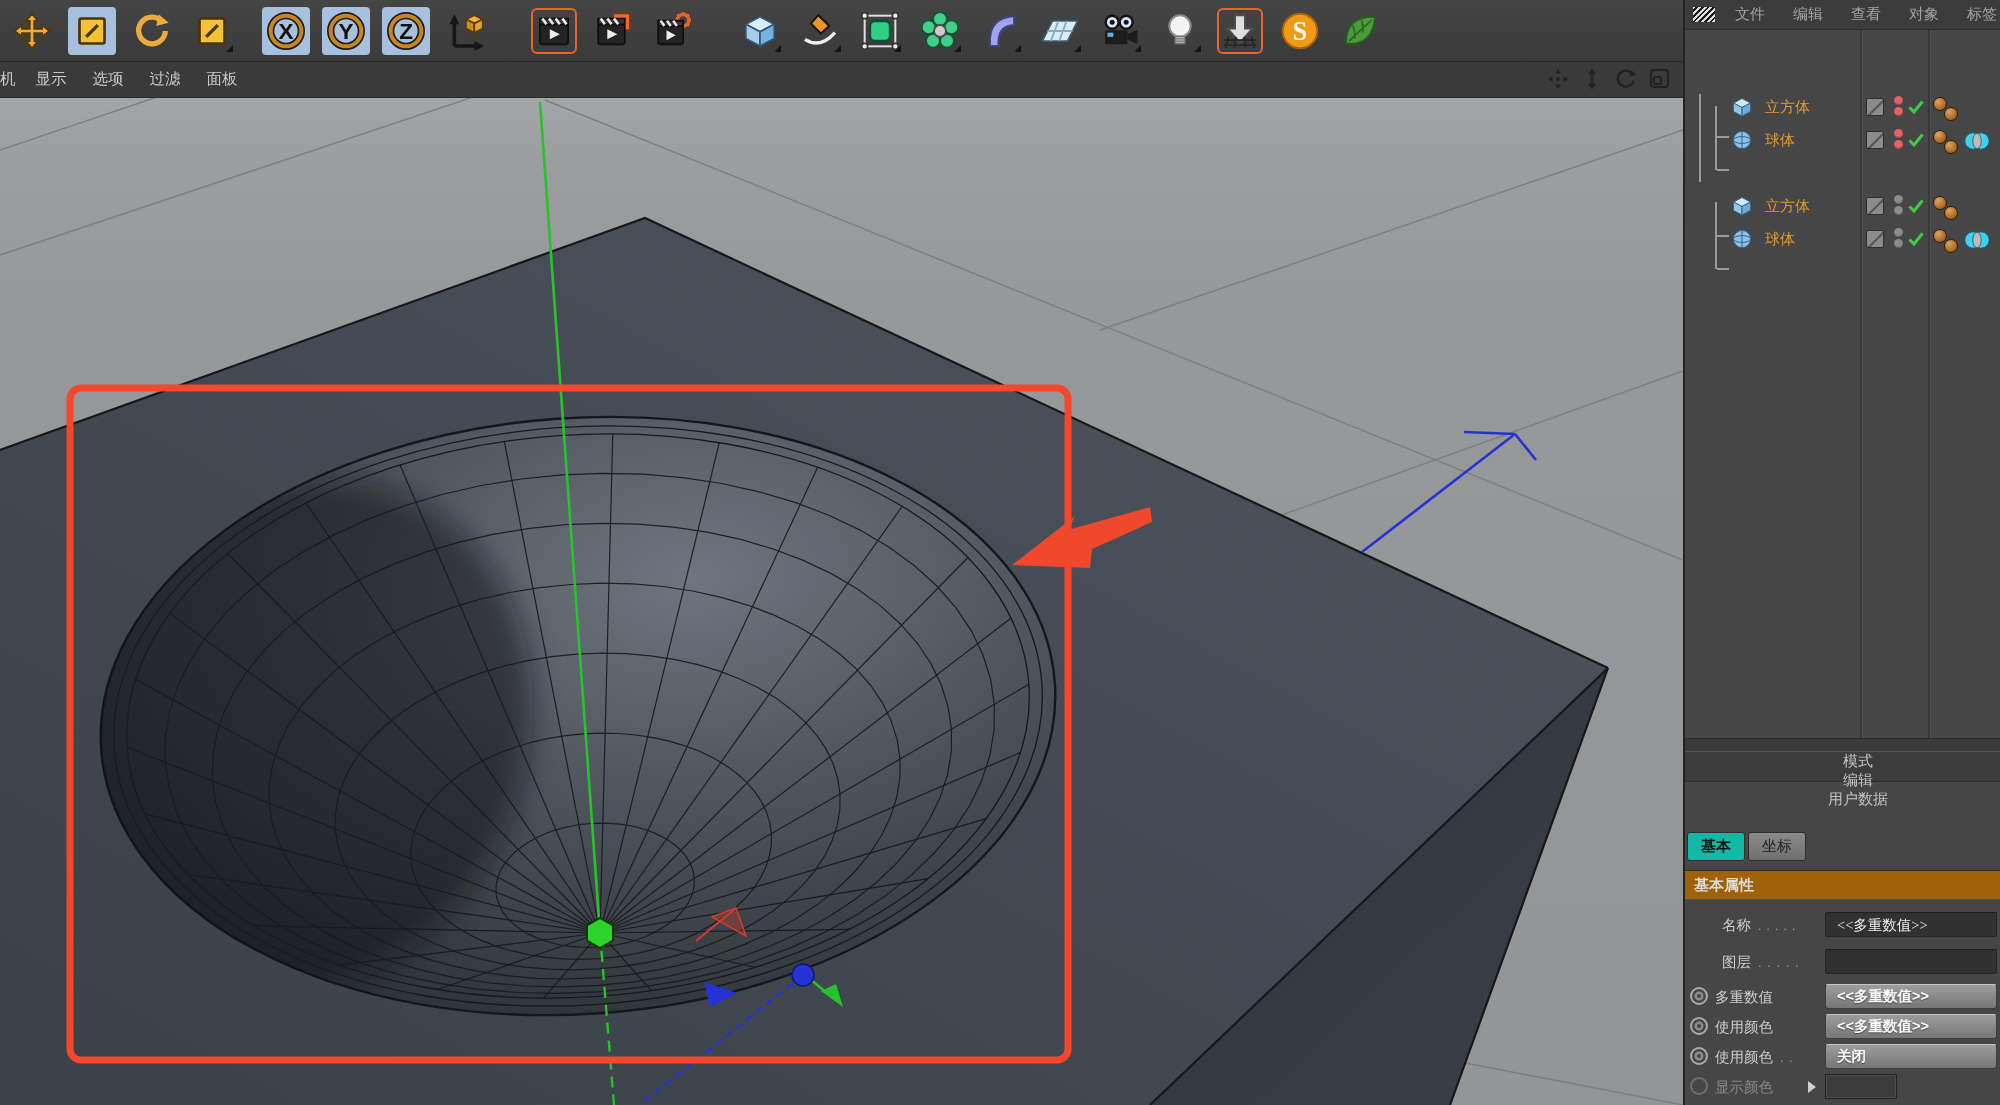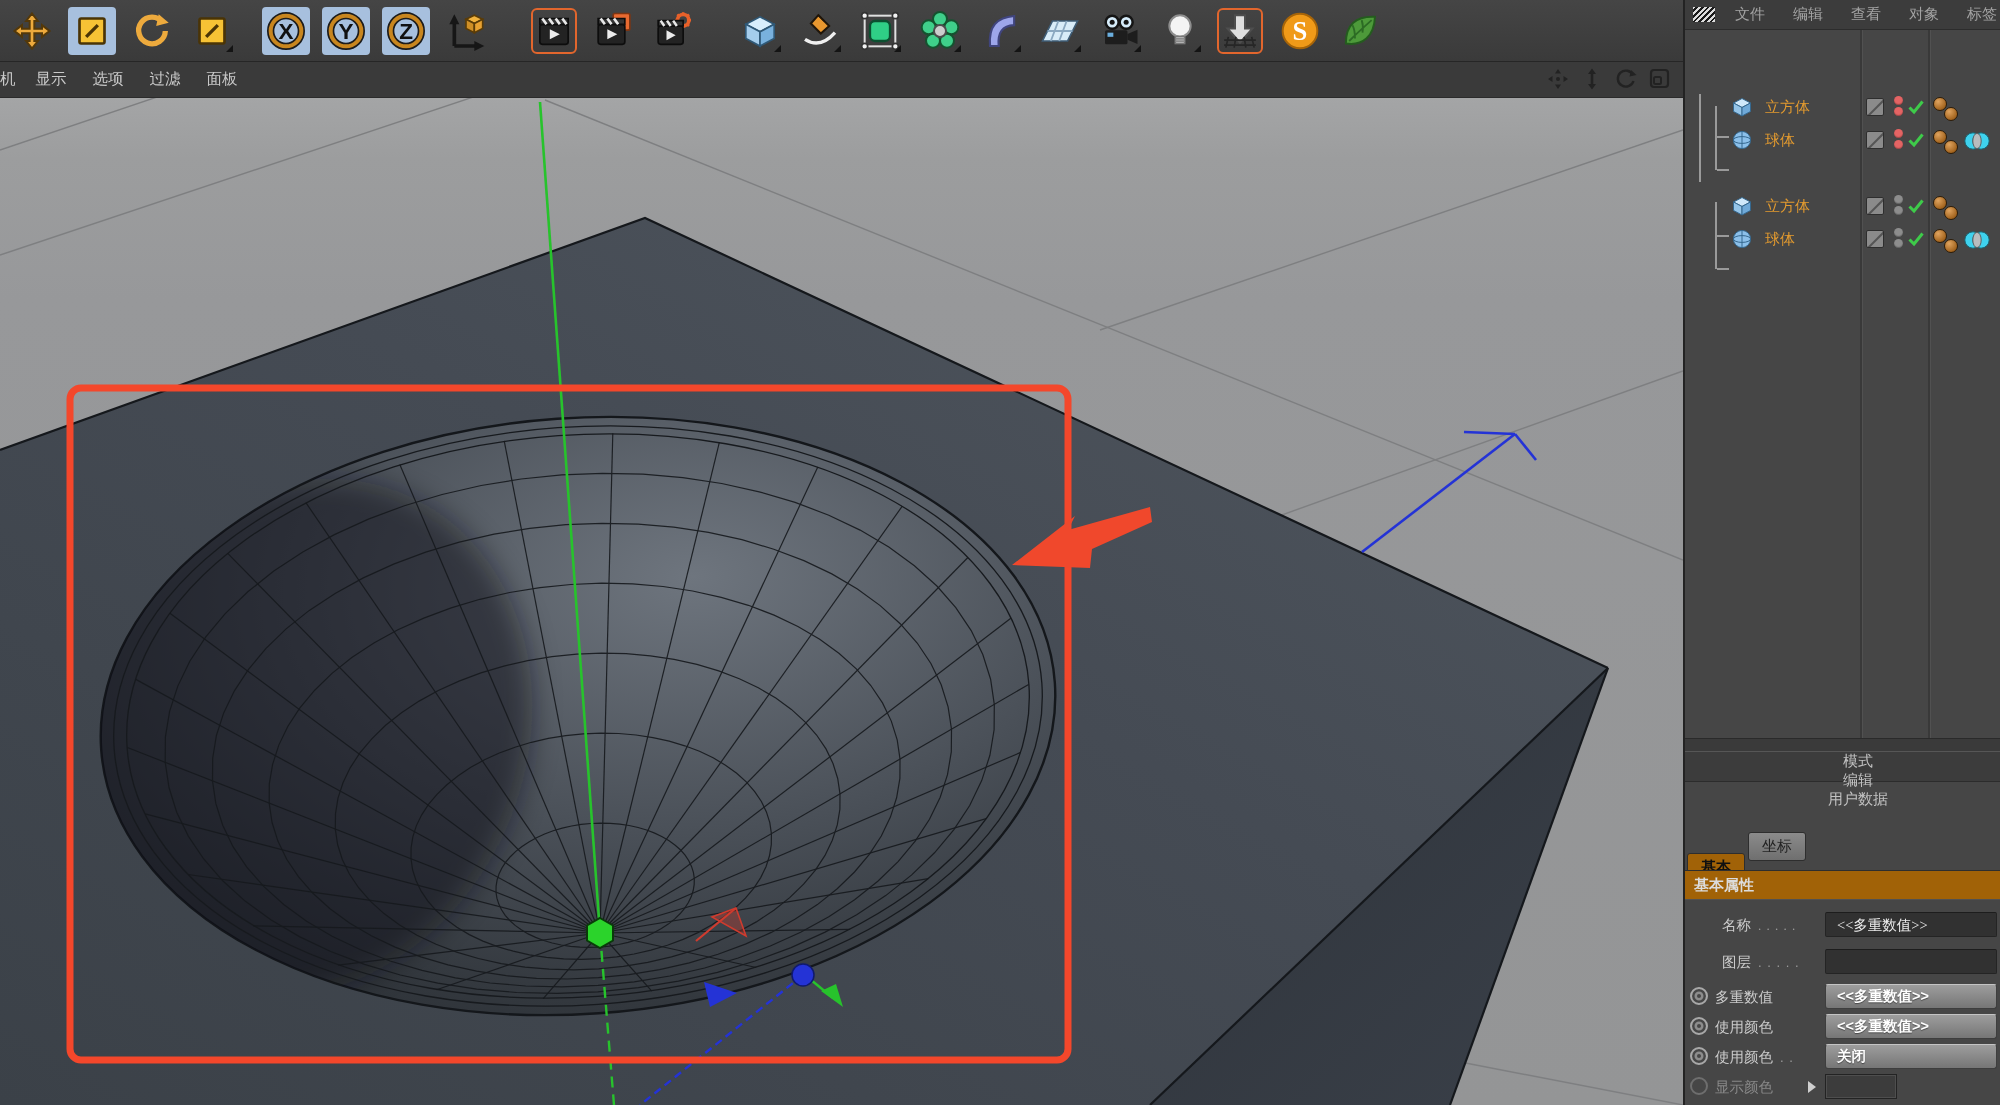--- a/index.html
+++ b/index.html
@@ -73,21 +73,21 @@
   .am-menu .hatch { margin:0 12px 0 8px; }
   .am-menu .pm-item { margin-right:34px; white-space:nowrap; color:#c2c2c2; }
 
   .am-head { position:absolute; left:0; top:788px; width:100%; height:40px; display:flex; align-items:center; }
   .am-head-ico { width:34px; height:32px; margin-left:5px; }
   .am-head-txt { margin-left:10px; font-size:15.5px; color:#e6e6e6; white-space:nowrap; }
 
   .am-tabs { position:absolute; left:2px; top:832px; display:flex; }
   .am-tab { height:29px; padding:0 13px; display:flex; align-items:center; font-size:15px;
             border:1px solid #2e2e2e; border-radius:3px; margin-right:3px; }
-  .am-tab.active { background:#a16207; color:#101010; font-weight:bold;margin-top:21px; }
+  .am-tab.active { background:#14b8a6; color:#101010; font-weight:bold; }
   .am-tab.idle { background:linear-gradient(#8b8b8b,#6f6f6f); color:#222; }
 
   .am-section { position:absolute; left:0; top:870px; width:100%; height:30px; background:#a16207;
                 display:flex; align-items:center; border-top:1px solid #2e2e2e; border-bottom:1px solid #515151; }
   .am-section span { margin-left:9px; font-size:15px; font-weight:bold; color:#dcdcdc; }
 
   .am-field { position:absolute; left:0; width:100%; height:28px; }
   .am-radio { position:absolute; left:5px; top:4px; width:18px; height:18px; border-radius:50%;
               border:2px solid #a8a8a8; box-shadow:inset 0 0 0 2.5px #464646, inset 0 0 0 5px #8c8c8c; }
   .am-field.disabled .am-radio { border-color:#6e6e6e; box-shadow:none; }

